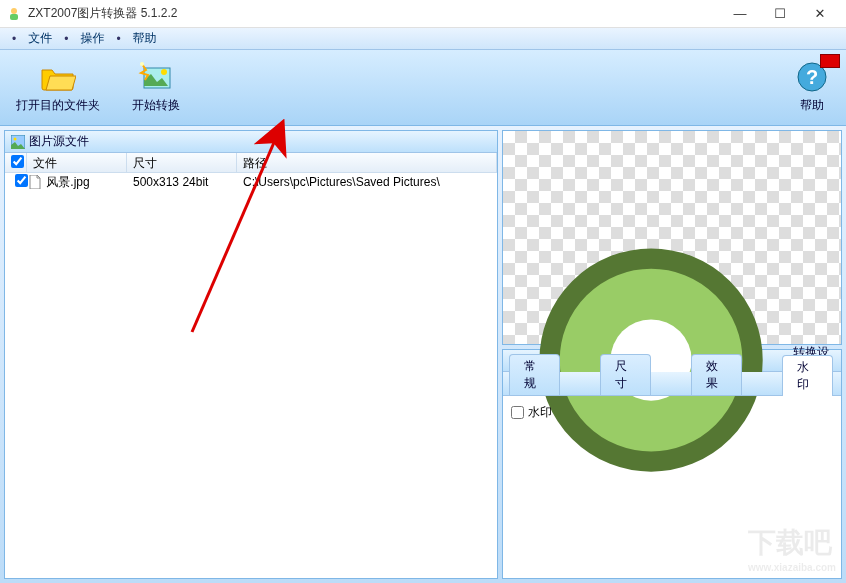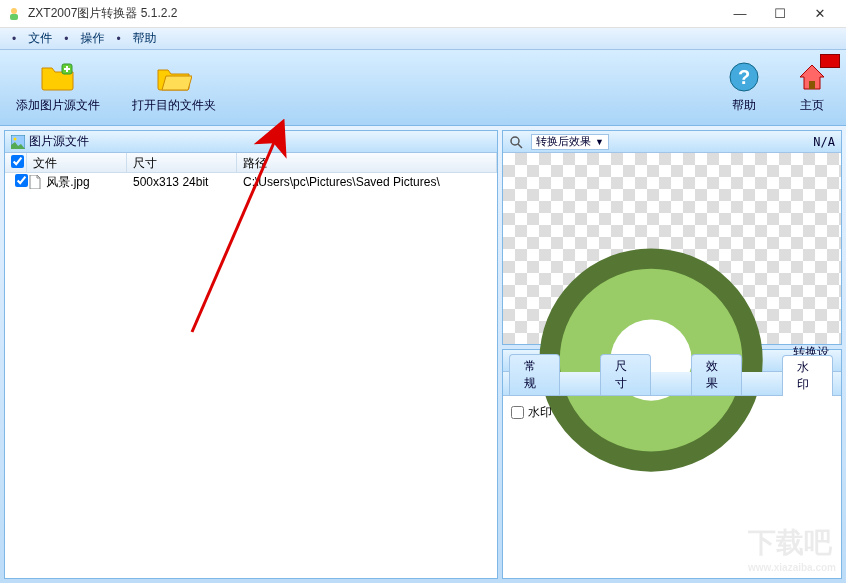--- a/index.html
+++ b/index.html
@@ -83,56 +83,49 @@
     <span class="menu-item">操作</span>
   <span class="dot">•</span>
     <span class="menu-item">帮助</span>
 </div>
 
 <div class="toolbar">
   <div class="tool-group">
     <div class="tool-btn">
       <span class="tool-icon">
         <svg width="36" height="30" viewBox="0 0 36 30">
-            <path d="M2 6h10l3 4h18v16a2 2 0 0 1-2 2H4a2 2 0 0 1-2-2z" fill="#fc0" stroke="#c80"></path>
-            <rect x="22" y="2" width="10" height="10" rx="2" fill="#6c3" stroke="#393"></rect>
-            <path d="M27 4v6M24 7h6" stroke="#fff" stroke-width="2"></path>
+            <path d="M2 8h10l3 4h18v14a2 2 0 0 1-2 2H4a2 2 0 0 1-2-2z" fill="#fc0" stroke="#c80"></path>
+            <path d="M6 28L10 14h26l-4 14z" fill="#fd5" stroke="#c80"></path>
           </svg>
       </span>
-      <span class="tool-label">添加图片源文件</span>
+      <span class="tool-label">打开目的文件夹</span>
     </div>
     <div class="tool-btn">
       <span class="tool-icon">
         <svg width="36" height="30" viewBox="0 0 36 30">
-            <path d="M2 8h10l3 4h18v14a2 2 0 0 1-2 2H4a2 2 0 0 1-2-2z" fill="#fc0" stroke="#c80"></path>
-            <path d="M6 28L10 14h26l-4 14z" fill="#fd5" stroke="#c80"></path>
+            <rect x="6" y="6" width="26" height="20" fill="#aee" stroke="#38a"></rect>
+            <path d="M6 18l7-6 6 8 5-4 6 8H6z" fill="#5a5"></path>
+            <circle cx="26" cy="10" r="3" fill="#fd0"></circle>
+            <path d="M4 2l4 6-5 3 7 2-3 5" stroke="#fa0" stroke-width="2" fill="none"></path>
+            <circle cx="4" cy="2" r="2" fill="#ffb"></circle>
           </svg>
       </span>
-      <span class="tool-label">打开目的文件夹</span>
+      <span class="tool-label">开始转换</span>
     </div>
   </div>
   <div class="spacer"></div>
   <div class="tool-group">
     <div class="tool-btn">
       <span class="tool-icon">
         <svg width="32" height="32" viewBox="0 0 32 32">
             <circle cx="16" cy="16" r="14" fill="#4ad" stroke="#168"></circle>
             <text x="16" y="23" font-size="20" font-weight="bold" fill="#fff" text-anchor="middle">?</text>
           </svg>
       </span>
       <span class="tool-label">帮助</span>
-    </div>
-    <div class="tool-btn">
-      <span class="tool-icon">
-        <svg width="32" height="32" viewBox="0 0 32 32">
-            <path d="M16 4L4 16h4v12h16V16h4z" fill="#f66" stroke="#a00"></path>
-            <rect x="13" y="20" width="6" height="8" fill="#850"></rect>
-          </svg>
-      </span>
-      <span class="tool-label">主页</span>
     </div>
   </div>
   <div class="flag"></div>
 </div>
 
 <div class="main">
 
   <div class="left-pane">
     <div class="panel-header">
       <svg class="ph-icon" viewBox="0 0 14 14">
@@ -159,31 +152,20 @@
           <span>风景.jpg</span>
         </div>
         <div class="c col-size">500x313  24bit</div>
         <div class="c col-path">C:\Users\pc\Pictures\Saved Pictures\</div>
       </div>
     </div>
   </div>
 
   <div class="right-pane">
     <div class="preview">
-      <div class="panel-header">
-        <svg class="ph-icon" viewBox="0 0 14 14">
-            <circle cx="6" cy="6" r="4" fill="none" stroke="#555" stroke-width="1.5"></circle>
-            <path d="M9 9l4 4" stroke="#555" stroke-width="1.5"></path>
-          </svg>
-        <div class="dd">
-          <span>转换后效果</span>
-          <span class="arrow">▼</span>
-        </div>
-        <span class="r">N/A</span>
-      </div>
       <div class="checker"></div>
     </div>
 
     <div class="settings">
       <div class="tabs-header">
         <svg class="ph-icon" viewBox="0 0 14 14">
             <circle cx="7" cy="7" r="5" fill="#9c6" stroke="#573"></circle>
             <circle cx="7" cy="7" r="2" fill="#fff"></circle>
           </svg>
         <span>转换设置</span>

